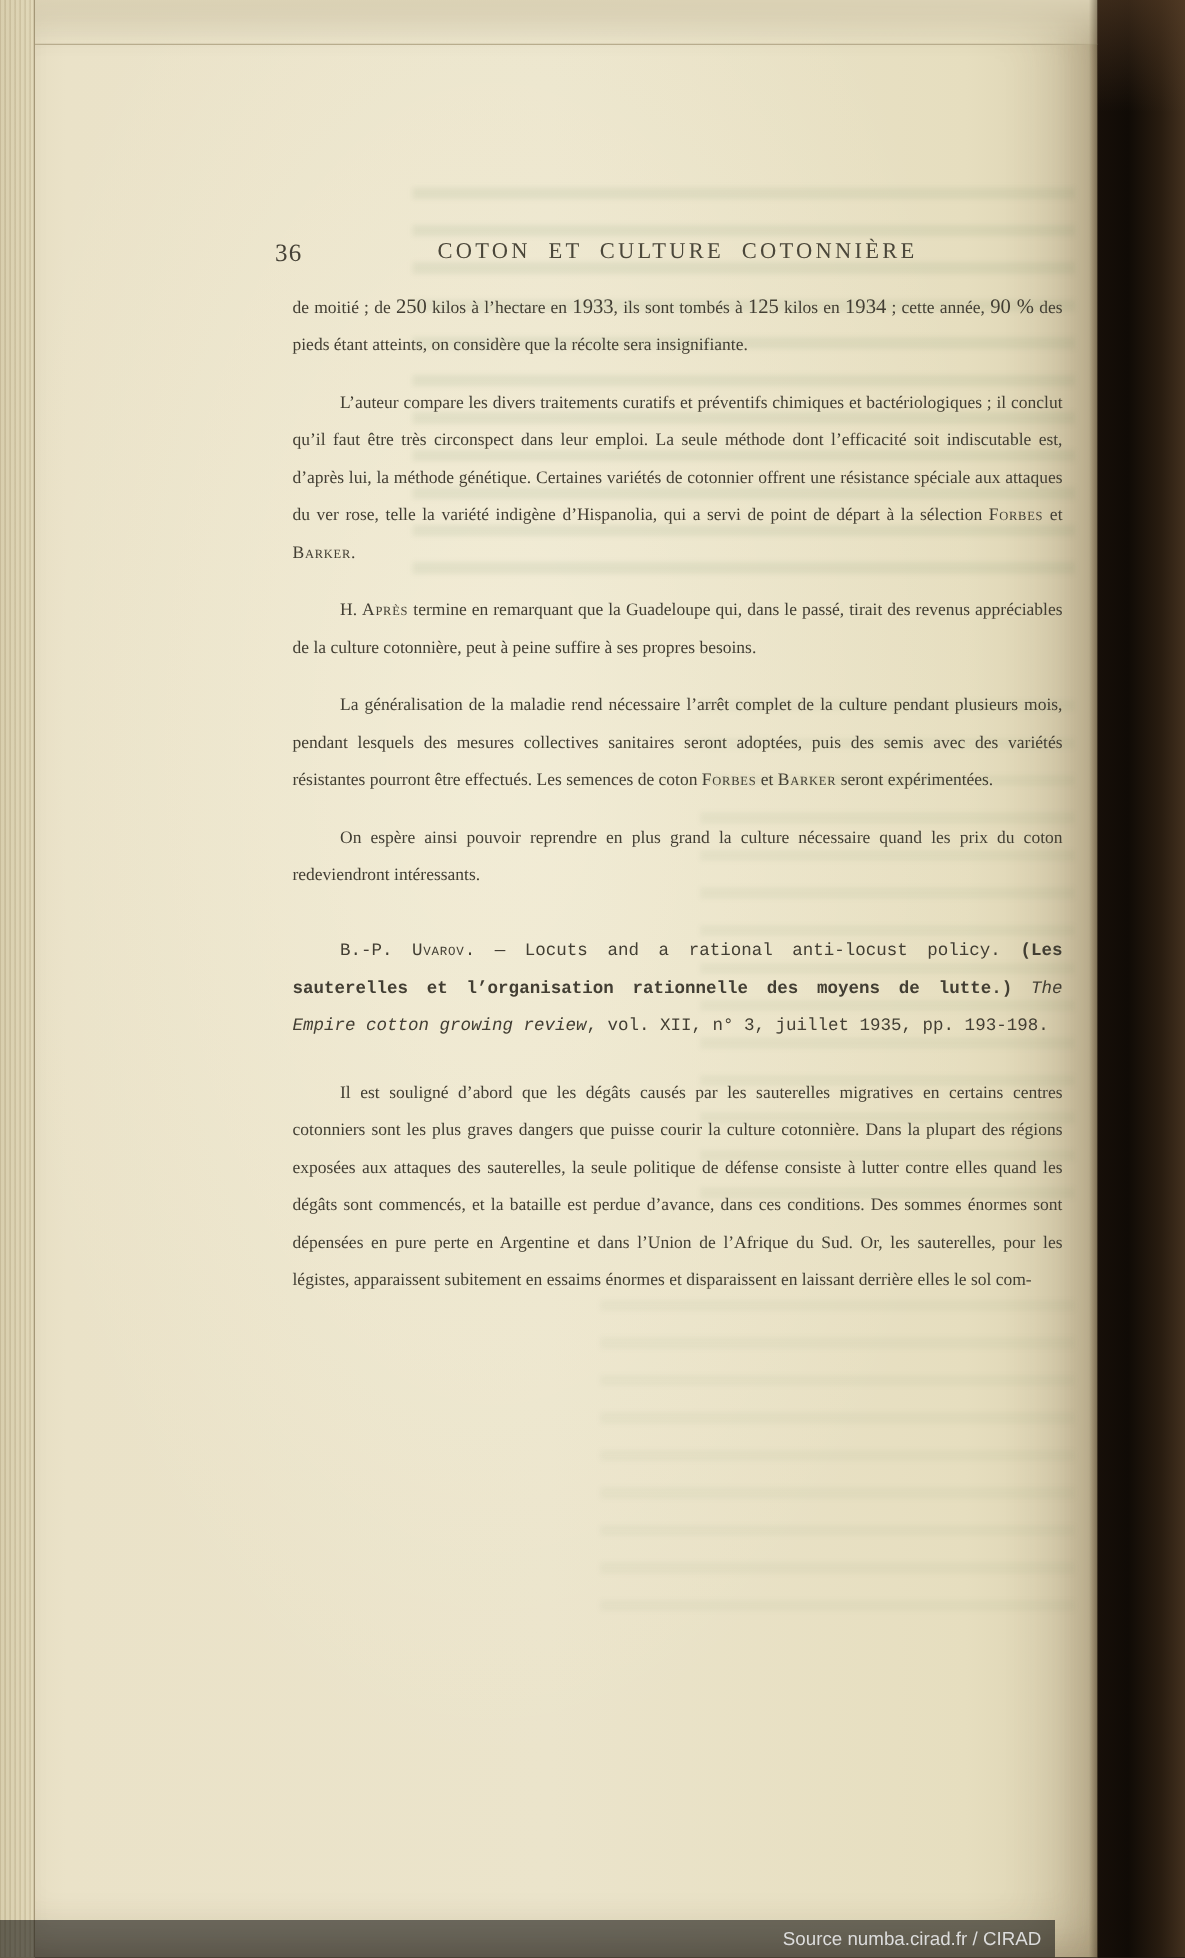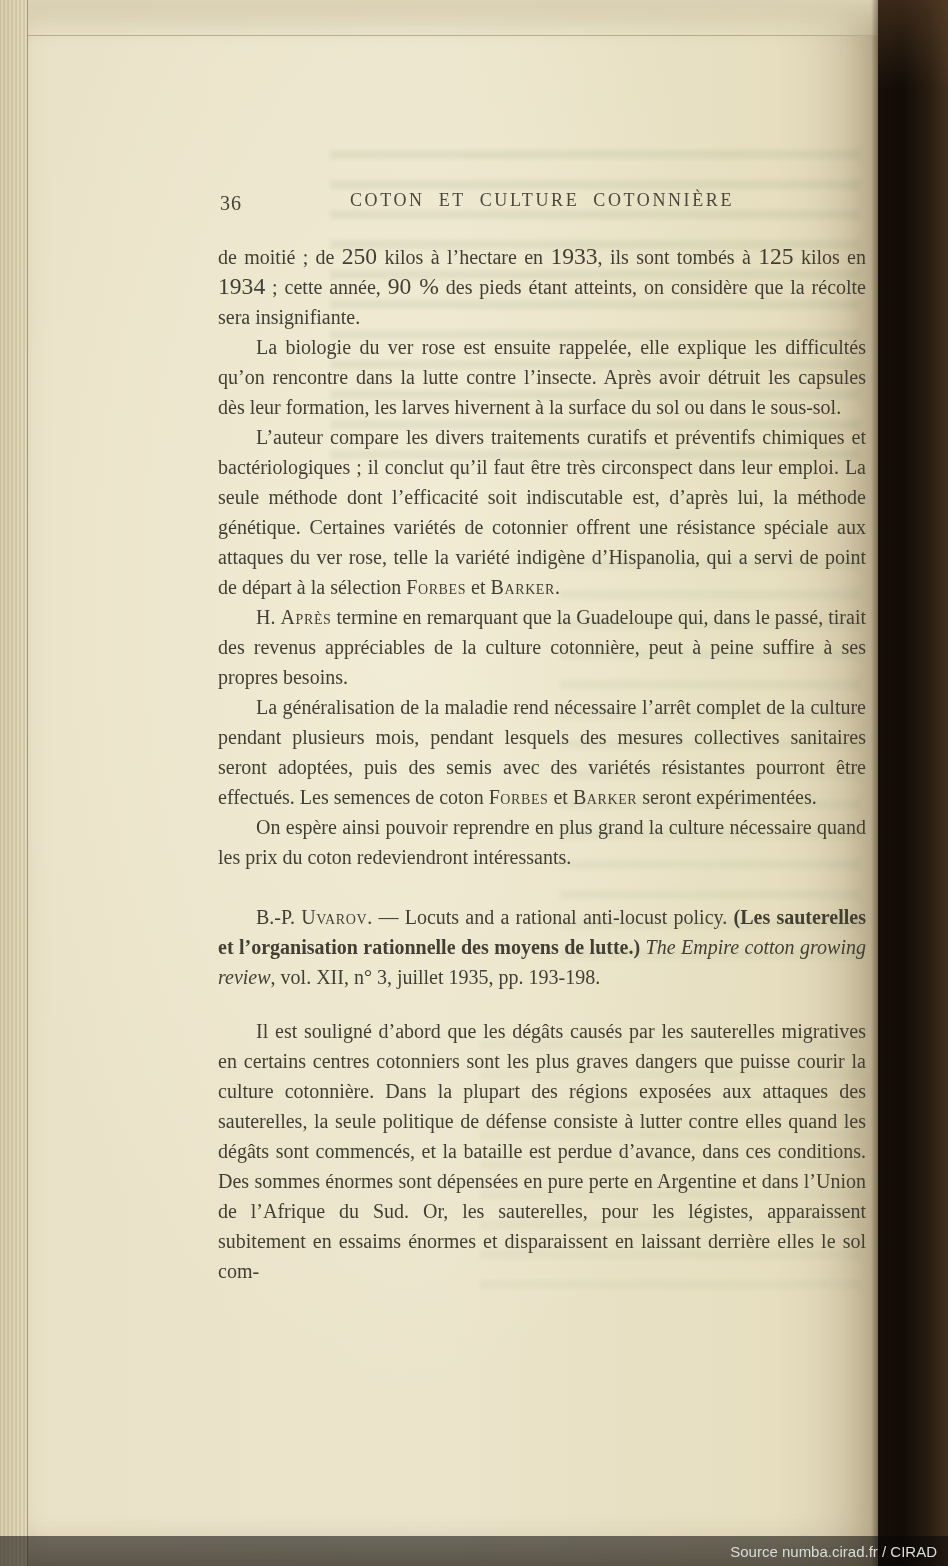--- a/index.html
+++ b/index.html
@@ -69,48 +69,48 @@
     content: ""; position: absolute; left: 0; top: 0; width: 100%; height: 90px;
     background: linear-gradient(180deg, rgba(90,64,40,0.55), rgba(90,64,40,0));
   }
 
   
   .content {
     position: absolute; left: 218px; top: 190px; width: 648px;
     color: #423e33;
     z-index: 3;
   }
-  .header { position: relative; text-align: center; margin-bottom: 26px; height: 26px; }
+  .header { position: relative; text-align: center; margin-bottom: 12px; height: 26px; }
   .pagenum {
     position: absolute; left: 2px; top: 2px;
     font-size: 20px; letter-spacing: 1px; color: #45413４;
   }
   .pagenum { color: #454136; }
   .running-title {
     font-size: 18px; letter-spacing: 2.6px; word-spacing: 7px;
     color: #4b473a;
   }
 
   .para {
-    margin: 0;
-    font-size: 20px; line-height: 30px;
+    margin: 16px;
+    font-size: 14px; line-height: 30px;
     text-align: justify;
     text-indent: 38px;
   }
   .para.cont { text-indent: 0; }
-  .entry { margin-top: 30px; margin-bottom: 24px; }
+  .entry { margin-top: 30px; margin-bottom: 24px; font-family: Liberation Mono, monospace; }
 
   .sc  { font-variant: small-caps; letter-spacing: 0.6px; }
   .b   { font-weight: bold; }
   .i   { font-style: italic; }
   .num { font-size: 1.18em; line-height: 1; }
 
   
   .footerbar {
-    position: absolute; left: 0; bottom: 0; width: 948px; height: 30px;
+    position: absolute; left: 0; bottom: 0; width: 844px; height: 30px;
     background: rgba(8, 8, 8, 0.55);
     z-index: 5;
     display: flex; align-items: center; justify-content: flex-end;
   }
   .footerbar span {
     font-family: "Liberation Sans", "DejaVu Sans", sans-serif;
     font-size: 15px; color: #dcdcdc;
     padding-right: 11px;
   }
 </style>
@@ -126,21 +126,20 @@
 
   <div class="content">
 
     <div class="header">
       <span class="pagenum">36</span>
       <span class="running-title">COTON ET CULTURE COTONNIÈRE</span>
     </div>
 
     <p class="para cont"><span>de moitié ; de </span><span class="num">250</span><span> kilos à l’hectare en </span><span class="num">1933</span><span>, ils sont tombés à </span><span class="num">125</span><span> kilos en </span><span class="num">1934</span><span> ; cette année, </span><span class="num">90 %</span><span> des pieds étant atteints, on considère que la récolte sera insignifiante.</span></p>
 
-    <p class="para"><span>La biologie du ver rose est ensuite rappelée, elle explique les difficultés qu’on rencontre dans la lutte contre l’insecte. Après avoir détruit les capsules dès leur formation, les larves hivernent à la surface du sol ou dans le sous-sol.</span></p>
 
     <p class="para"><span>L’auteur compare les divers traitements curatifs et préventifs chimiques et bactériologiques ; il conclut qu’il faut être très circonspect dans leur emploi. La seule méthode dont l’efficacité soit indiscutable est, d’après lui, la méthode génétique. Certaines variétés de cotonnier offrent une résistance spéciale aux attaques du ver rose, telle la variété indigène d’Hispanolia, qui a servi de point de départ à la sélection </span><span class="sc">Forbes</span><span> et </span><span class="sc">Barker</span><span>.</span></p>
 
     <p class="para"><span>H. </span><span class="sc">Après</span><span> termine en remarquant que la Guadeloupe qui, dans le passé, tirait des revenus appréciables de la culture cotonnière, peut à peine suffire à ses propres besoins.</span></p>
 
     <p class="para"><span>La généralisation de la maladie rend nécessaire l’arrêt complet de la culture pendant plusieurs mois, pendant lesquels des mesures collectives sanitaires seront adoptées, puis des semis avec des variétés résistantes pourront être effectués. Les semences de coton </span><span class="sc">Forbes</span><span> et </span><span class="sc">Barker</span><span> seront expérimentées.</span></p>
 
     <p class="para"><span>On espère ainsi pouvoir reprendre en plus grand la culture nécessaire quand les prix du coton redeviendront intéressants.</span></p>
 
     <p class="para entry"><span>B.-P. </span><span class="sc">Uvarov</span><span>. — Locuts and a rational anti-locust policy. </span><span class="b">(Les sauterelles et l’organisation rationnelle des moyens de lutte.)</span><span class="i"> The Empire cotton growing review</span><span>, vol. XII, n° 3, juillet 1935, pp. 193-198.</span></p>

